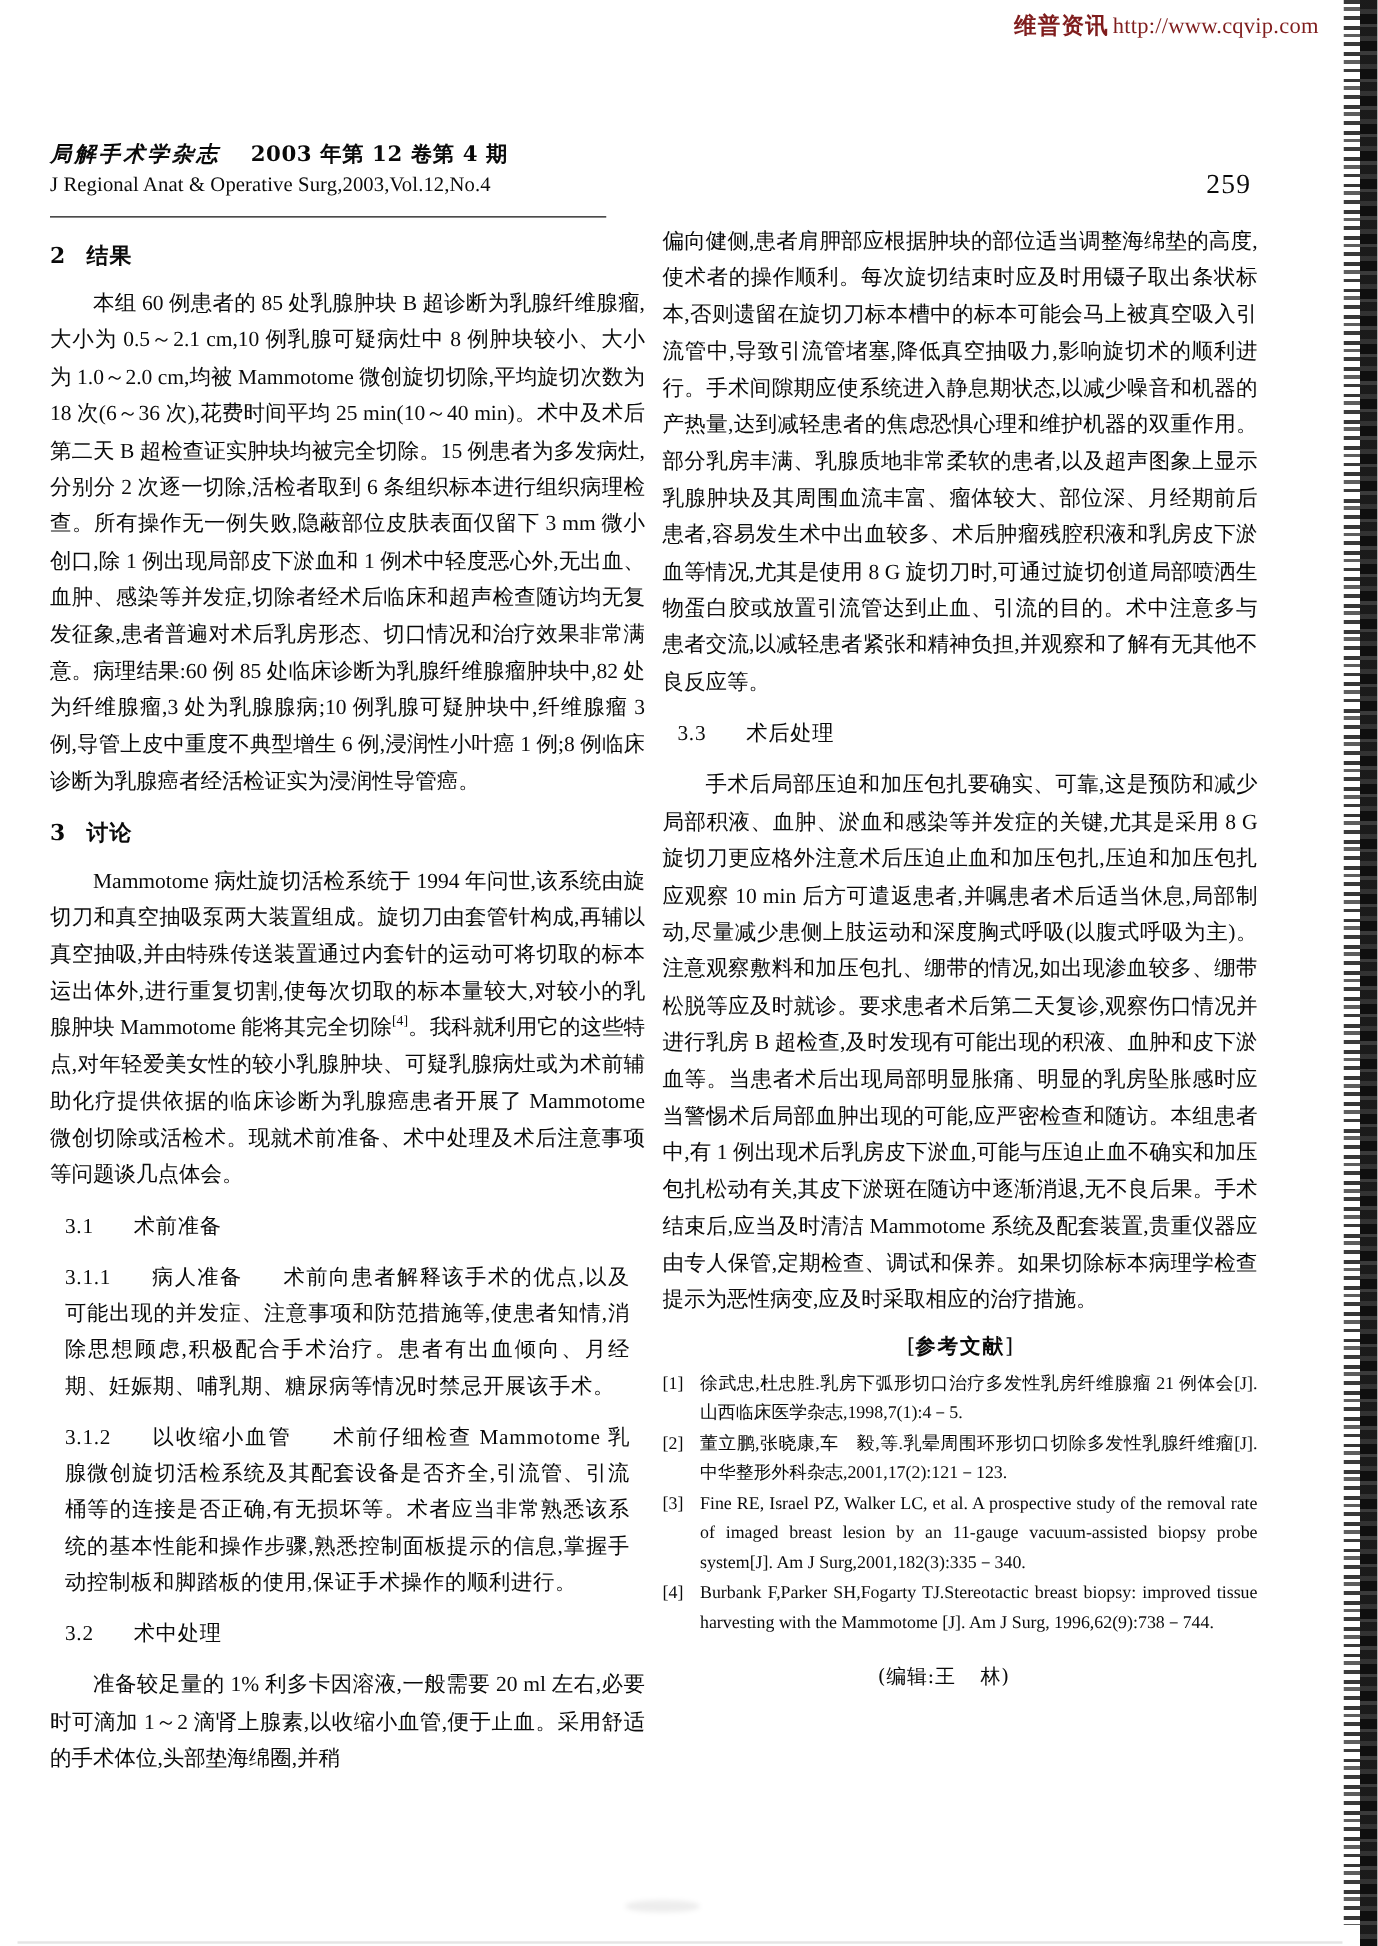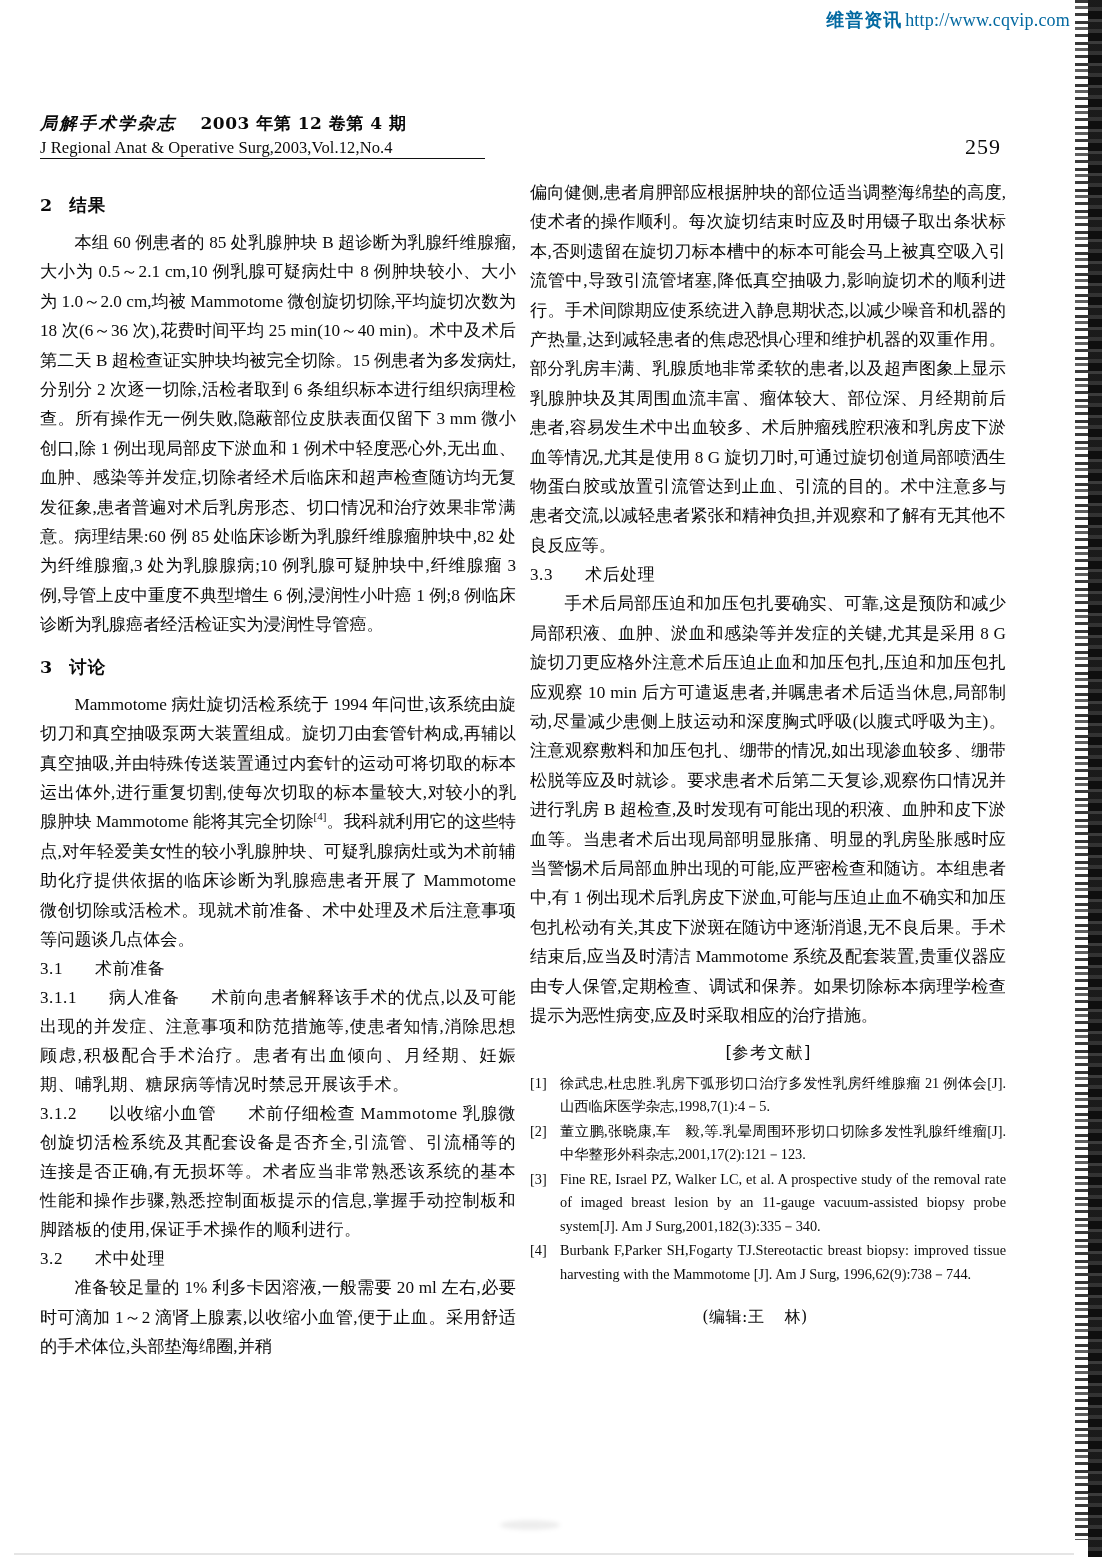--- a/index.html
+++ b/index.html
@@ -61,25 +61,25 @@
     height: 10px;
     background: rgba(0,0,0,.07);
     border-radius: 50%;
     filter: blur(2px);
   }
 
   
   .watermark {
     position: absolute;
     top: 8px;
-    right: 32px;
+    right: 47px;
     font-size: 18px;
     letter-spacing: .2px;
     white-space: nowrap;
-    color: #0369a1;
+    color: #7f1d1d;
     font-family: "Liberation Serif", serif;
   }
   .watermark .wm-cn {
     font-family: "DejaVu Serif", "Liberation Serif", serif;
     font-weight: 700;
     letter-spacing: 1px;
     margin-right: 3px;
   }
 
   
@@ -100,21 +100,21 @@
     letter-spacing: 2.5px;
     font-style: italic;
     margin-right: 24px;
   }
   .jh-line2 {
     margin-top: 3px;
     font-size: 16.5px;
     font-family: "Liberation Serif", serif;
     white-space: nowrap;
     border-bottom: 1.6px solid #111;
-    padding-bottom: 0;
+    padding-bottom: 15px;
     width: 445px;
     letter-spacing: .1px;
   }
   .page-number {
     position: absolute;
     right: 101px;
     top: 134px;
     font-size: 22px;
     font-family: "Liberation Serif", serif;
     letter-spacing: 1px;
@@ -147,40 +147,40 @@
     font-family: "DejaVu Serif", "Liberation Serif", serif;
     letter-spacing: 1px;
     line-height: 26px;
   }
   h2.sec .num { margin-right: 16px; }
 
   .subsec {
     font-size: 17px;
     letter-spacing: .6px;
     line-height: 29px;
-    margin: 0;
+    margin: 12px;
     font-family: Liberation Serif, serif;
   }
   .subsec .gapw-lg { display: inline-block; width: 32px; }
 
   .sup {
     font-size: 11px;
     vertical-align: super;
     line-height: 0;
   }
 
   
   .ref-heading {
     text-align: center;
     margin: 8px 0 4px 0;
     font-size: 16.5px;
     font-family: "DejaVu Serif", "Liberation Serif", serif;
   }
   .ref-heading .bk { font-weight: 400; }
-  .ref-heading .ttl { font-weight: 400; letter-spacing: 1.5px; margin-top: 29px; }
+  .ref-heading .ttl { font-weight: 700; letter-spacing: 1.5px; margin-top: 29px; }
 
   .ref-list {
     font-size: 14.3px;
     line-height: 23.5px;
     text-align: justify;
   }
   .ref-item {
     display: flex;
     align-items: flex-start;
     margin-bottom: 1px;

